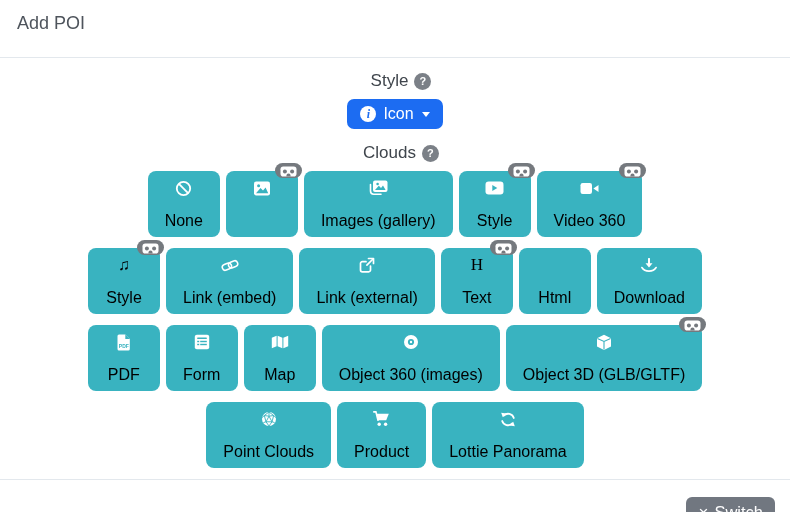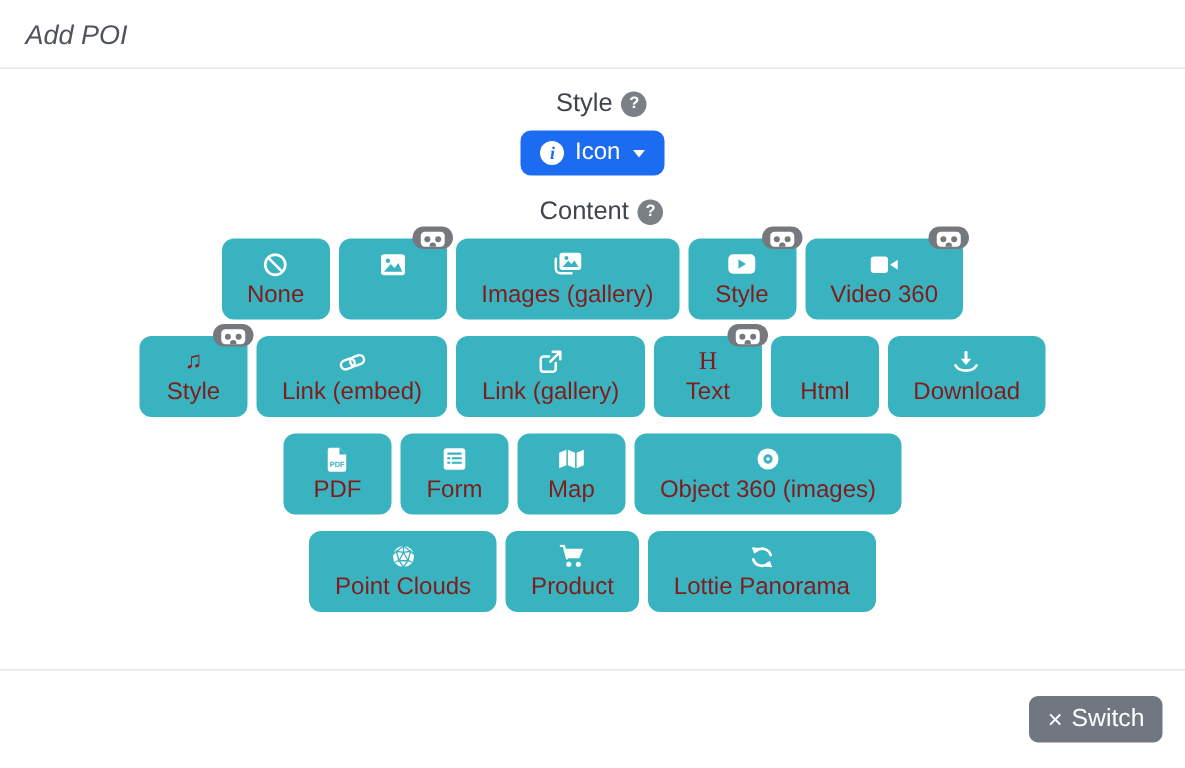--- a/index.html
+++ b/index.html
@@ -4,21 +4,21 @@
 <style>
   * { box-sizing: border-box; margin: 0; padding: 0; }
   html,body { background:#fff; }
   body {
     width: 790px; height: 512px; overflow: hidden;
     font-family: "Liberation Sans", sans-serif;
     color: var(--label-text);
   }
   .dialog { width: 100%; height: 100%; background: #fff; display:flex; flex-direction:column; }
 
-  .dialog-header { padding: 13px 17px 11px; border-bottom: 1px solid var(--divider); font-style: italic; }
+  .dialog-header { padding: 13px 17px 23px; border-bottom: 1px solid var(--divider); }
   .page-title { font-size: 18px; font-weight: 400; color: var(--title-text); }
 
   .dialog-body { flex: 1; padding-top: 13px; text-align: center; }
 
   .label-row {
     display: flex; justify-content: center; align-items: center; gap: 6px;
     font-size: 17px; color: var(--label-text); margin-bottom: 8px; margin-left: 12px;
   }
   .help-circle {
     width: 17px; height: 17px; border-radius: 50%;
@@ -40,23 +40,23 @@
     font-size: 12px; line-height: 16px; display: inline-block; text-align: center;
   }
   .caret-down {
     width: 0; height: 0; border-left: 4px solid transparent;
     border-right: 4px solid transparent; border-top: 5px solid #fff;
     display: inline-block; margin-left: 1px;
   }
 
   .grid-row { display: flex; justify-content: center; gap: 6px; margin-bottom: 11px; }
   .tile {
-    position: relative; background: var(--teal); color: #7f1d1d;
+    position: relative; background: var(--teal); color: #000000;
     border: none; border-radius: 8px; padding: 8px 17px 7px; min-width: 72px;
-    display: flex; flex-direction: column; align-items: center; gap: 2px;
+    display: flex; flex-direction: column; align-items: center; gap: 14px;
     font-size: 16px; font-family: inherit; cursor: pointer;
   }
   .ticon { height: 18px; display: flex; align-items: center; justify-content: center; }
   .tlabel { line-height: 19px; white-space: nowrap; }
   .glyph-music { font-size: 16px; line-height: 16px; }
   .glyph-heading { font-family: "Liberation Serif", serif; font-size: 17px; line-height: 16px; }
   .glyph-code { font-size: 12px; font-weight: bold; letter-spacing: 1px; line-height: 14px; }
 
   .vr-badge {
     position: absolute; top: -8px; right: -4px;
@@ -91,21 +91,21 @@
       <span class="help-circle">?</span>
     </div>
 
     <button class="btn-primary">
       <span class="info-circle">i</span>
       <span>Icon</span>
       <span class="caret-down"></span>
     </button>
 
     <div class="label-row">
-      <span>Content</span>
+      <span>Clouds</span>
       <span class="help-circle">?</span>
     </div>
 
     <div id="content-grid">
         <div class="grid-row">
           <button class="tile">
             <span class="ticon">
               <svg width="17" height="17" viewBox="0 0 16 16">
                 <circle cx="8" cy="8" r="6.3" fill="none" stroke="#fff" stroke-width="1.7"></circle>
                 <line x1="3.7" y1="3.7" x2="12.3" y2="12.3" stroke="#fff" stroke-width="1.7"></line>
@@ -195,21 +195,21 @@
             <span class="tlabel">Link (embed)</span>
           </button>
           <button class="tile">
             <span class="ticon">
               <svg width="16" height="16" viewBox="0 0 16 16">
                 <path d="M11.5 9 v4 a1.8 1.8 0 0 1 -1.8 1.8 H3.3 A1.8 1.8 0 0 1 1.5 13 V6.5 A1.8 1.8 0 0 1 3.3 4.7 H7" fill="none" stroke="#fff" stroke-width="1.7" stroke-linecap="round"></path>
                 <path d="M9.5 1.5 H14.5 V6.5" fill="none" stroke="#fff" stroke-width="1.7" stroke-linecap="round" stroke-linejoin="round"></path>
                 <line x1="14" y1="2" x2="7.9" y2="8.1" stroke="#fff" stroke-width="1.7" stroke-linecap="round"></line>
               </svg>
             </span>
-            <span class="tlabel">Link (gallery)</span>
+            <span class="tlabel">Link (external)</span>
           </button>
           <button class="tile">
             <span class="vr-badge"><svg width="17" height="11" viewBox="0 0 17 11">
                 <rect x="0.5" y="0.5" width="16" height="10" rx="2.8" fill="#fff"></rect>
                 <circle cx="4.9" cy="5.5" r="2" fill="#75797e"></circle>
                 <circle cx="12.1" cy="5.5" r="2" fill="#75797e"></circle>
                 <path d="M6.4 10.5 v-0.8 a2.1 2.1 0 0 1 4.2 0 v0.8 z" fill="#75797e"></path>
               </svg></span>
             <span class="ticon">
               <span class="glyph-heading">H</span>
@@ -270,20 +270,36 @@
           <button class="tile">
             <span class="ticon">
               <svg width="16" height="16" viewBox="0 0 16 16">
                 <circle cx="8" cy="8" r="7" fill="#fff"></circle>
                 <circle cx="8" cy="8" r="3.1" fill="#39b3c0"></circle>
                 <circle cx="8" cy="8" r="1.2" fill="#fff"></circle>
               </svg>
             </span>
             <span class="tlabel">Object 360 (images)</span>
           </button>
+          <button class="tile">
+            <span class="vr-badge"><svg width="17" height="11" viewBox="0 0 17 11">
+                <rect x="0.5" y="0.5" width="16" height="10" rx="2.8" fill="#fff"></rect>
+                <circle cx="4.9" cy="5.5" r="2" fill="#75797e"></circle>
+                <circle cx="12.1" cy="5.5" r="2" fill="#75797e"></circle>
+                <path d="M6.4 10.5 v-0.8 a2.1 2.1 0 0 1 4.2 0 v0.8 z" fill="#75797e"></path>
+              </svg></span>
+            <span class="ticon">
+              <svg width="16" height="17" viewBox="0 0 16 17">
+                <path d="M8 0.8 L15 4.2 V12.6 L8 16 L1 12.6 V4.2 z" fill="#fff"></path>
+                <path d="M1.4 4.4 L8 7.5 L14.6 4.4" stroke="#39b3c0" stroke-width="1.1" fill="none"></path>
+                <path d="M8 7.5 V15.6" stroke="#39b3c0" stroke-width="1.1"></path>
+              </svg>
+            </span>
+            <span class="tlabel">Object 3D (GLB/GLTF)</span>
+          </button>
         </div>
         <div class="grid-row">
           <button class="tile">
             <span class="ticon">
               <svg width="16" height="16" viewBox="0 0 16 16">
                 <circle cx="8" cy="8" r="7" fill="#fff"></circle>
                 <g stroke="#39b3c0" stroke-width="0.9" fill="none">
                   <path d="M8 1 L12.7 4.5 L11 10.8 L5 10.8 L3.3 4.5 z"></path>
                   <path d="M8 1 L8 5.2 M3.3 4.5 L8 5.2 M12.7 4.5 L8 5.2 M5 10.8 L8 5.2 M11 10.8 L8 5.2 M5 10.8 L8 15 M11 10.8 L8 15 M1.2 6.5 L3.3 4.5 M14.8 6.5 L12.7 4.5 M2.4 11.6 L5 10.8 M13.6 11.6 L11 10.8"></path>
                 </g>

